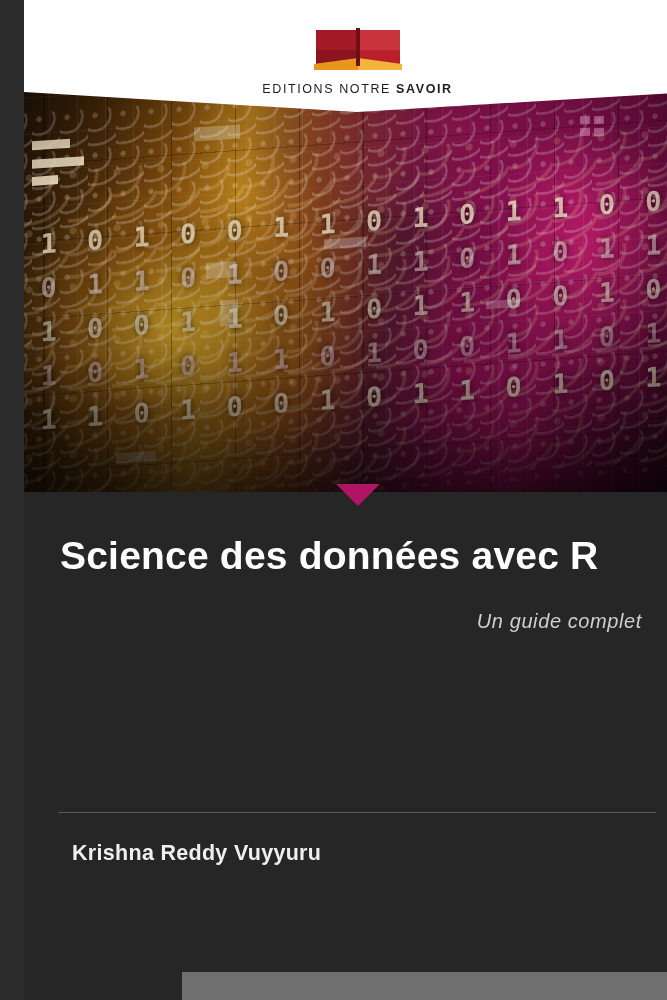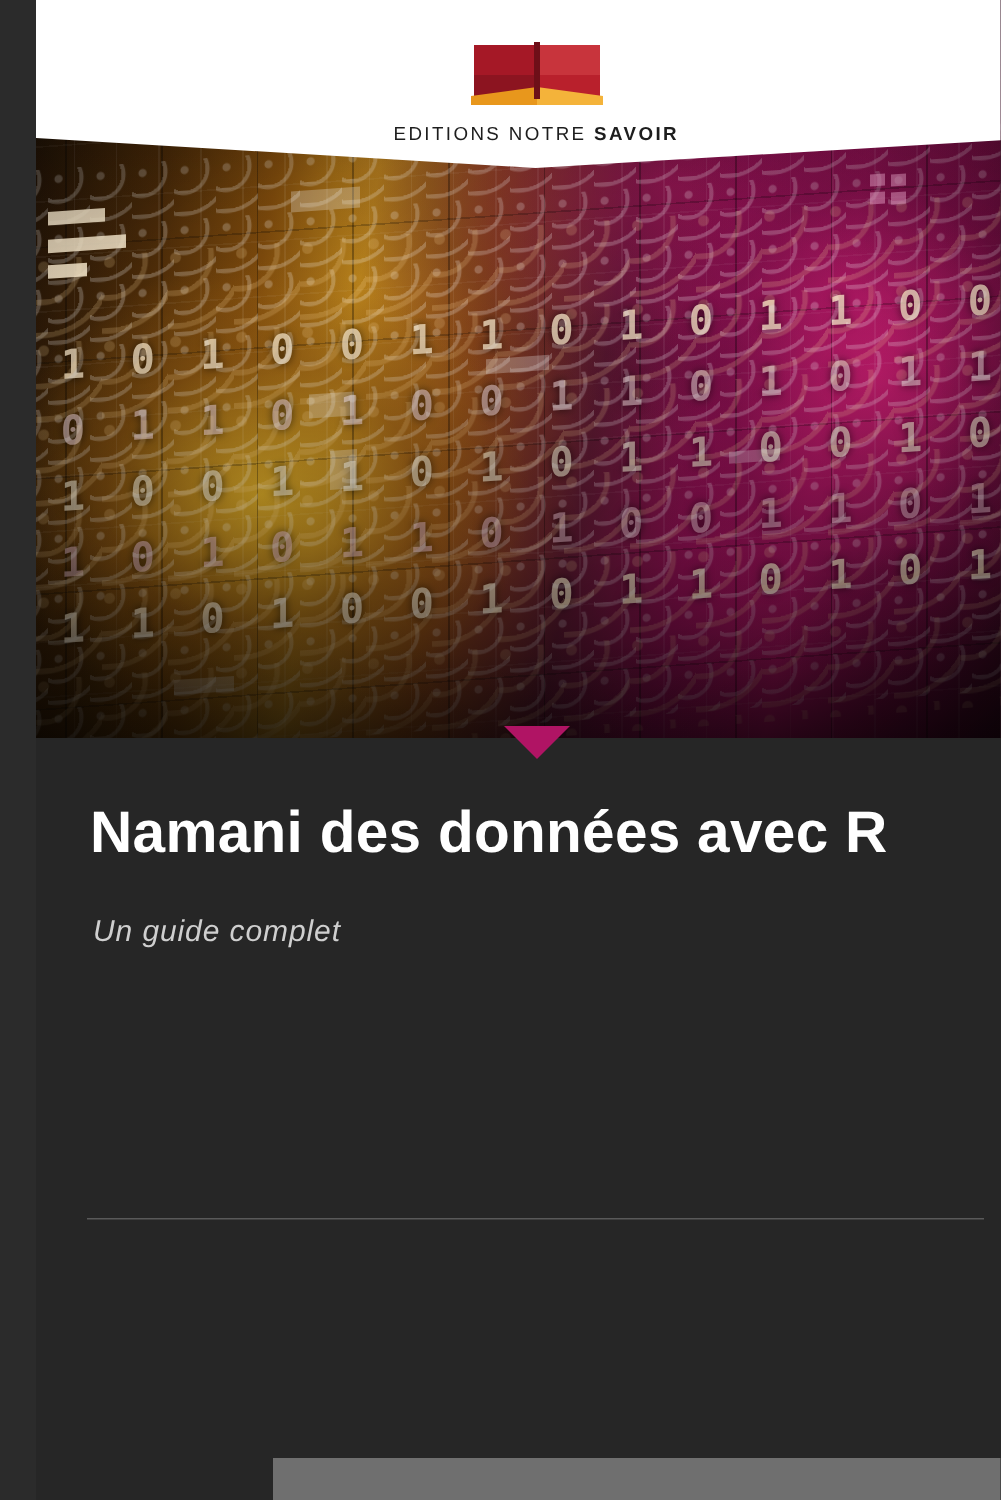--- a/index.html
+++ b/index.html
@@ -179,20 +179,21 @@
   }
   .subtitle {
     position: absolute;
     left: 38px;
     top: 610px;
     width: 580px;
     color: #cfcfcf;
     font-size: 20px;
     font-style: italic;
     letter-spacing: 0.6px;
+    text-align: right;
   }
   .rule {
     position: absolute;
     left: 34px;
     top: 812px;
     width: 598px;
     height: 1px;
     background: #595959;
   }
   .authors {
@@ -265,22 +266,23 @@
     <path d="M4 6 L44 6 L44 26 L4 26 Z" fill="#a51826"></path>
     <path d="M48 6 L88 6 L88 26 L48 26 Z" fill="#c8343c"></path>
     <path d="M2 40 L46 34 L46 46 L2 46 Z" fill="#e8971c"></path>
     <path d="M46 34 L90 40 L90 46 L46 46 Z" fill="#f4b33a"></path>
     <rect x="44" y="4" width="4" height="38" fill="#6e0f18"></rect>
   </svg>
   <div class="pub-name">
     <span>EDITIONS NOTRE </span><span class="b">SAVOIR</span>
   </div>
 
-  <div class="title">Namani des données avec R</div>
+  <div class="title">Science des données avec R</div>
   <div class="subtitle">Un guide complet</div>
 
   <div class="rule"></div>
 
   <div class="authors">
+    <div>Krishna Reddy Vuyyuru</div>
   </div>
 
   <div class="footer-bar"></div>
 </div>
 
 </body></html>

